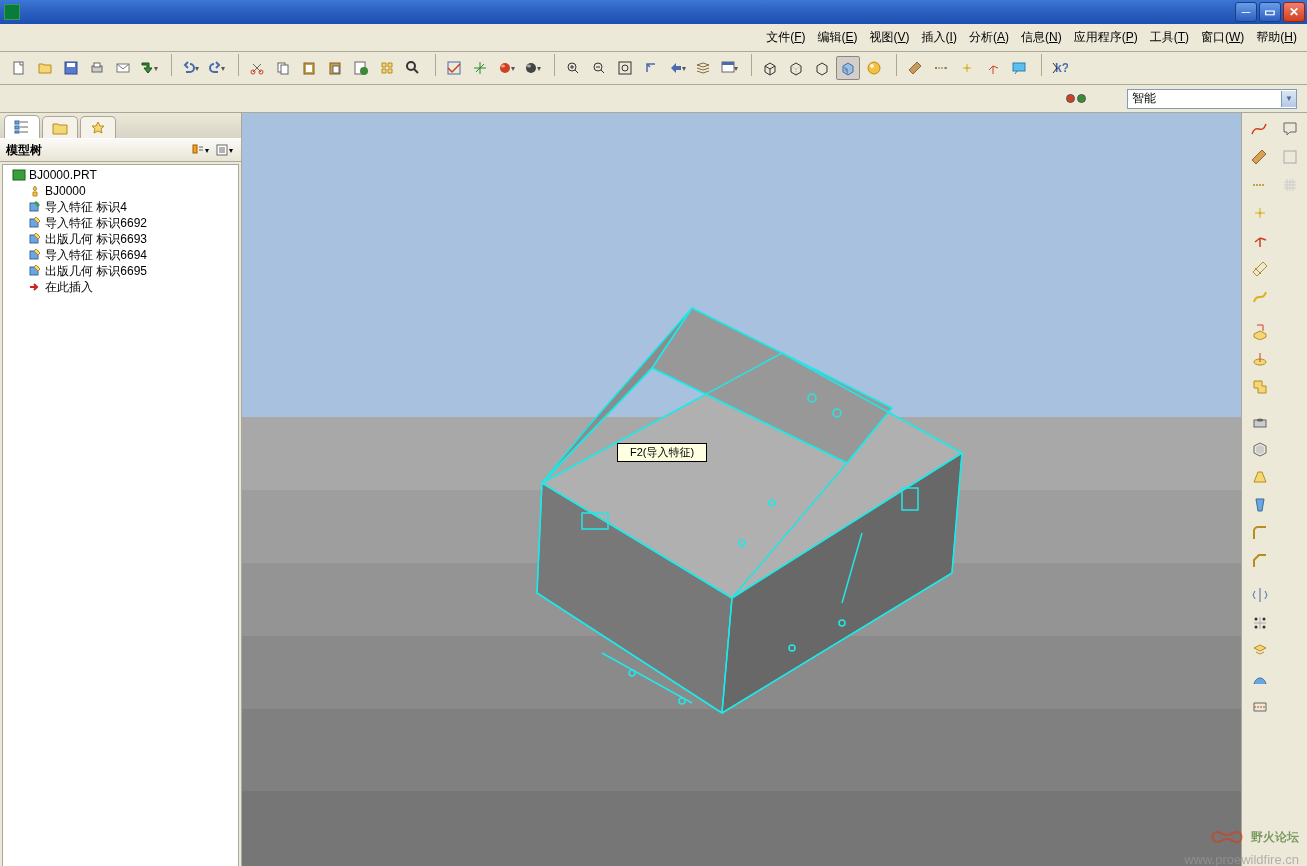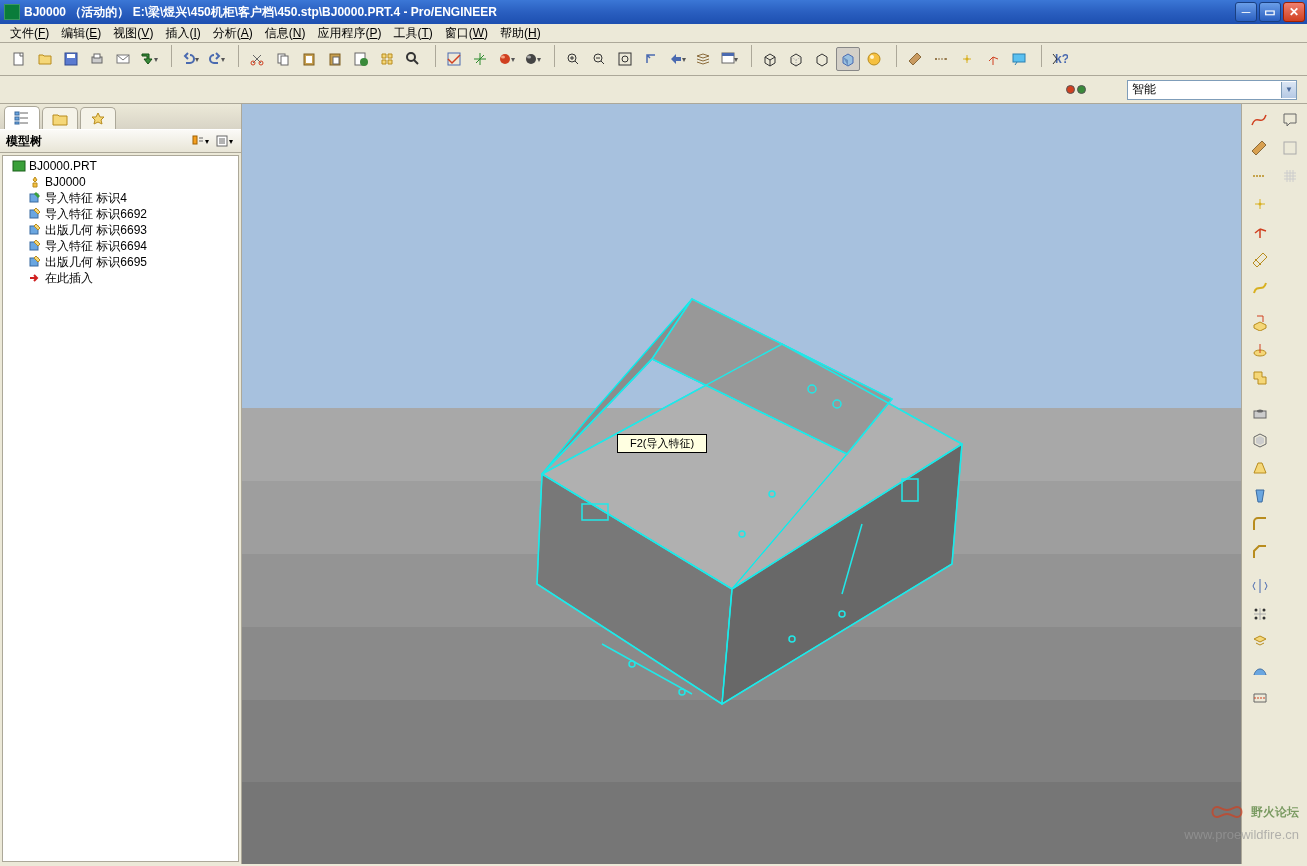--- a/index.html
+++ b/index.html
@@ -6,21 +6,21 @@
 body { width:1307px; height:866px; overflow:hidden; background:#ece9d8; user-select:none; }
 
 
 .titlebar { height:24px; background:linear-gradient(to bottom,#3b77d6 0%,#2a5fc0 50%,#1d4fb0 100%); display:flex; align-items:center; padding:0 2px 0 4px; color:#fff; font-weight:bold; }
 .titlebar .sysicon { width:16px; height:16px; background:#0a7c3a; border:1px solid #fff3; margin-right:4px; }
 .titlebar .spacer { flex:1; }
 .winbtn { width:22px; height:20px; margin-left:2px; display:inline-flex; align-items:center; justify-content:center; background:linear-gradient(#6a9ee8,#2a5fc0); border:1px solid #1a3f80; border-radius:3px; color:#fff; font-weight:bold; font-family:Arial; }
 .winbtn.close { background:linear-gradient(#f08070,#d04020); border-color:#a02000; }
 
 
-.menubar { height:19px; background:#ece9d8; display:flex; align-items:center; padding:0 4px; border-bottom:1px solid #aca899; }
+.menubar { height:28px; background:#ece9d8; display:flex; align-items:center; padding:0 4px; border-bottom:1px solid #aca899;justify-content:flex-end; }
 .menuitem { padding:2px 6px; cursor:default; }
 .menuitem .acc { text-decoration:underline; }
 
 
 .toolbars { background:#ece9d8; border-bottom:1px solid #aca899; display:flex; flex-wrap:wrap; padding:2px 4px; }
 .tgroup { display:flex; align-items:center; border:1px solid transparent; padding:1px; margin-right:4px; }
 .tbtn { width:24px; height:24px; display:inline-flex; align-items:center; justify-content:center; margin:0 1px; border:1px solid transparent; border-radius:2px; }
 .tbtn.active { background:#d4d0c8; border:1px solid #888; }
 .tsep { width:1px; height:22px; background:#aca899; margin:0 3px; }
 .tbtn svg { width:16px; height:16px; }
@@ -59,31 +59,30 @@
 .tooltip { position:absolute; background:#ffffe1; border:1px solid #000; padding:1px 12px; font-size:11px; }
 
 
 .rcol { position:absolute; top:0; right:0; width:66px; bottom:0; background:#ece9d8; border-left:1px solid #aca899; display:flex; flex-direction:column; padding:2px; }
 .rcol .rrow { display:flex; }
 .rcol .rbtn { width:30px; height:26px; display:inline-flex; align-items:center; justify-content:center; margin:1px; border:1px solid transparent; border-radius:2px; }
 .rcol .rbtn svg { width:18px; height:18px; }
 .rcol .rsep { height:6px; }
 
 
-.wm { position:absolute; right:8px; bottom:22px; text-align:right; opacity:.7; }
+.wm { position:absolute; right:8px; bottom:6px; text-align:right; opacity:.7; }
 .wm .big { font-size:20px; font-weight:bold; color:#4a7a30; display:flex; align-items:center; justify-content:flex-end; }
 .wm .sm { font-size:13px; color:#999; }
 .wm svg { width:40px; height:30px; margin-right:4px; }
 </style>
 </head>
 <body>
 
 <div class="titlebar">
   <div class="sysicon"></div>
-  <span>BJ0000 （活动的） E:\梁\煜兴\450机柜\客户档\450.stp\BJ0000.PRT.4 - Pro/ENGINEER</span>
   <div class="spacer"></div>
   <div class="winbtn">─</div>
   <div class="winbtn">▭</div>
   <div class="winbtn close">✕</div>
 </div>
 
 <div class="menubar" id="menubar">
     <div class="menuitem">文件(<span class="acc">F</span>)</div>
     <div class="menuitem">编辑(<span class="acc">E</span>)</div>
     <div class="menuitem">视图(<span class="acc">V</span>)</div>

